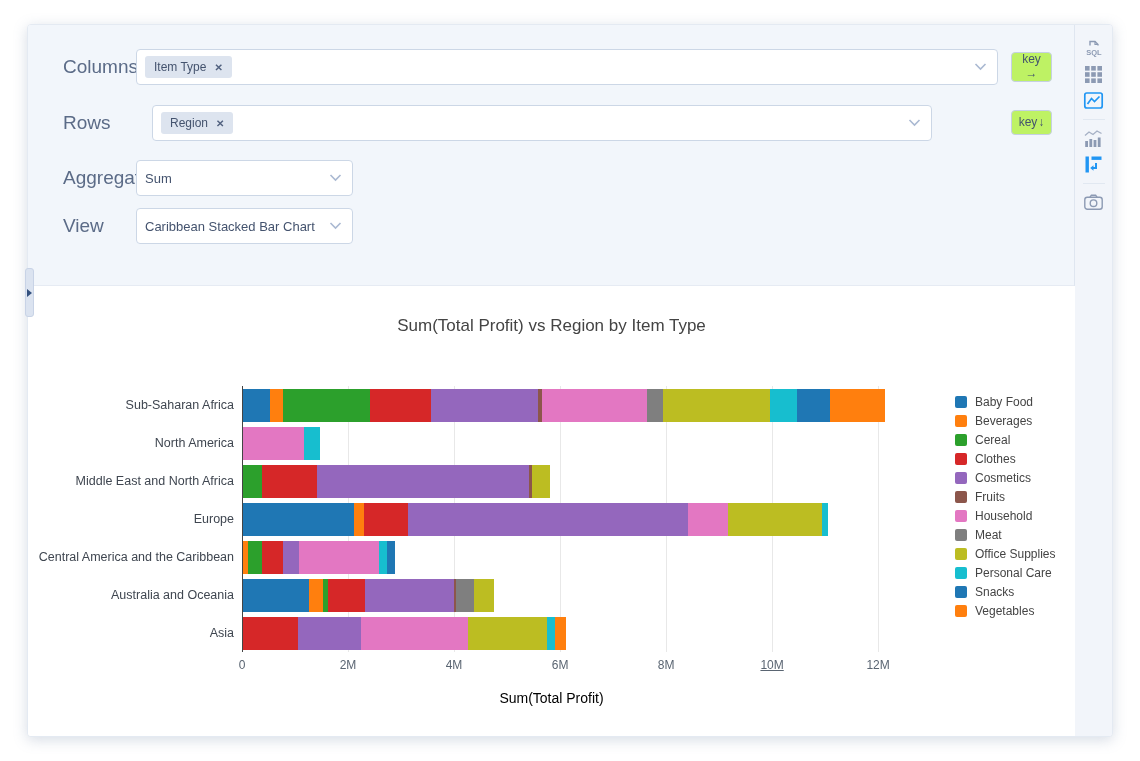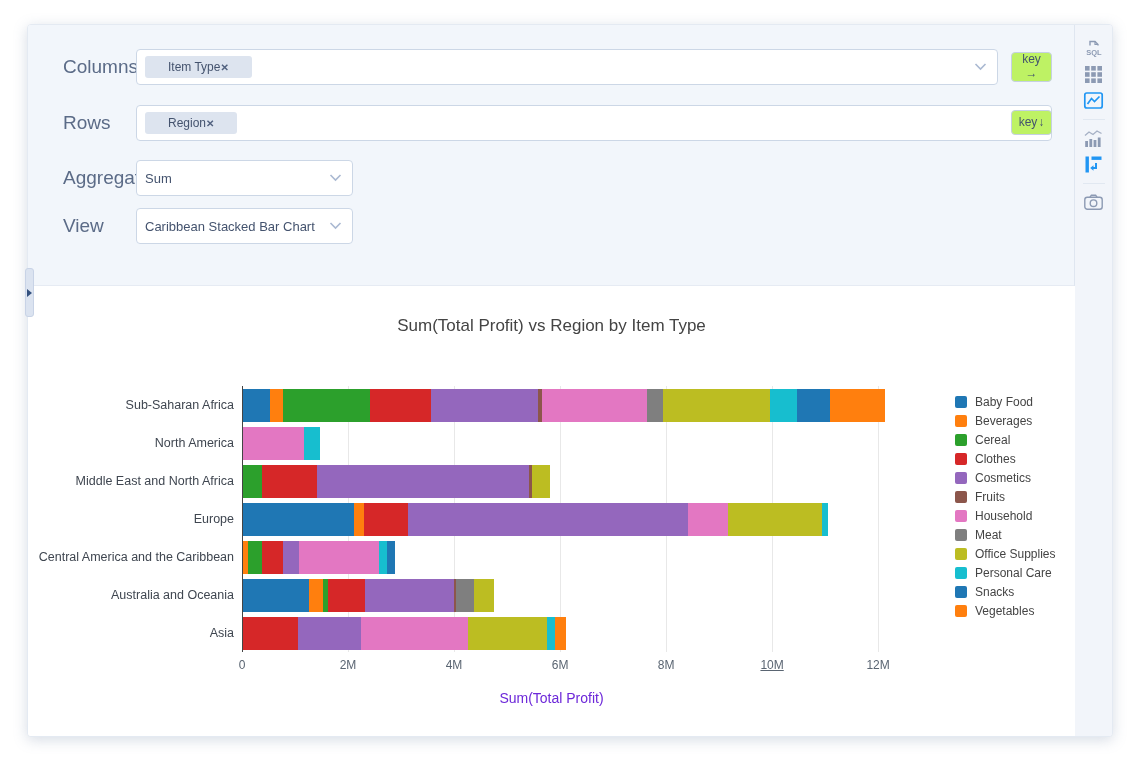--- a/index.html
+++ b/index.html
@@ -4,36 +4,36 @@
 <style>
 *{box-sizing:border-box;margin:0;padding:0}
 html,body{width:1140px;height:761px;overflow:hidden;background:#ffffff;font-family:"Liberation Sans",sans-serif}
 .panel{position:absolute;left:27px;top:24px;width:1086px;height:713px;background:#fff;border:1px solid #e4eaf2;border-radius:4px;box-shadow:0 3px 14px rgba(108,130,160,0.28);display:flex;overflow:hidden}
 .main{width:1047px;position:relative}
 .settings{position:relative;height:261px;background:#f2f6fb;border-bottom:1px solid #e6ebf3}
 .srow-label{position:absolute;left:35px;font-size:19px;color:#5b6b87;line-height:36px}
 .select{position:absolute;background:#fff;border:1px solid #ccd7e6;border-radius:4px;height:36px;display:flex;align-items:center;padding:0 30px 0 8px;cursor:pointer}
 .select .value{font-size:13px;color:#44536e}
 .chevron{position:absolute;right:10px;top:50%;transform:translateY(-50%);line-height:0}
-.tag{display:flex;align-items:center;background:#dde4ef;border-radius:3px;padding:4px 23px;font-size:12px;color:#44536e}
+.tag{display:flex;align-items:center;gap:8px;background:#dde4ef;border-radius:3px;padding:4px 9px;font-size:12px;color:#44536e}
 .tag .x{font-size:10px;color:#51617f;cursor:pointer;font-weight:bold}
 .keybtn{position:absolute;left:983px;width:41px;background:#bef264;border:1px solid #c5d0e2;border-radius:4px;color:#44536e;font-size:12px;display:flex;flex-direction:column;align-items:center;justify-content:center;cursor:pointer;line-height:1.15}
 .keybtn.one{top:27px;height:30px}
 .keybtn.two{top:85px;height:25px;flex-direction:row;gap:1px}
 .hide-link{position:absolute;top:234px;left:0;width:100%;text-align:center;font-size:13px;color:#5b7a9e;cursor:pointer}
 .chart-wrap{position:absolute;top:261px;left:0;width:1047px;height:452px;background:#fff}
 .chart-title{position:absolute;top:30px;left:0;width:100%;text-align:center;font-size:17px;color:#444}
 .plot{position:absolute;left:214px;top:100px;width:660px;height:266px}
 .gridline{position:absolute;top:0;bottom:0;width:1px;background:#e8e8e8}
 .zeroline{position:absolute;top:0;bottom:0;left:0;width:1px;background:#444;z-index:3}
 .bar{position:absolute;left:1px;height:33px;display:flex;z-index:2}
 .seg{height:100%}
 .ycat{position:absolute;left:0;width:206px;height:38px;line-height:38px;text-align:right;font-size:12.5px;color:#3f4650;white-space:nowrap}
 .xtick{position:absolute;top:372px;transform:translateX(-50%);font-size:12px;color:#5a6572}
-.xlabel{position:absolute;top:404px;left:0;width:100%;text-align:center;font-size:14px;color:#6d28d9}
+.xlabel{position:absolute;top:404px;left:0;width:100%;text-align:center;font-size:14px;color:#000000}
 .legend{position:absolute;left:927px;top:106px}
 .legend-item{display:flex;align-items:center;gap:8px;height:19px;cursor:pointer}
 .swatch{width:12px;height:12px;border-radius:2px;flex:0 0 auto}
 .legend-label{font-size:12px;color:#444;white-space:nowrap}
 .toolbar{width:38px;background:#f2f5fa;border-left:1px solid #dfe6f0;display:flex;flex-direction:column;align-items:center;padding-top:11px}
 .tool{width:24px;height:24px;display:flex;align-items:center;justify-content:center;margin-bottom:2px;cursor:pointer}
 .tdiv{width:22px;height:1px;background:#e1e8f1;margin:5px 0 6px}
 .collapse-handle{position:absolute;left:25px;top:268px;width:9px;height:49px;background:#dbe3f0;border:1px solid #c8d3e6;border-radius:3px;display:flex;align-items:center;justify-content:center;cursor:pointer;z-index:5}
 .collapse-handle .tri{width:0;height:0;border-top:4px solid transparent;border-bottom:4px solid transparent;border-left:5px solid #33507e}
 </style>
@@ -56,21 +56,21 @@
               <polyline points="1.5,1.5 6.5,6.5 11.5,1.5" fill="none" stroke="#aab9d2" stroke-width="1.6"></polyline>
             </svg>
         </span>
       </div>
       <div class="keybtn one">
         <span>key</span>
         <span>→</span>
       </div>
 
       <div class="srow-label" style="top:80px">Rows</div>
-      <div class="select" style="left:108px;top:80px;width:916px">
+      <div class="select" style="left:124px;top:80px;width:780px">
         <span class="tag">
           <span>Region</span>
           <span class="x">✕</span>
         </span>
         <span class="chevron">
           <svg width="13" height="9" viewBox="0 0 13 9">
               <polyline points="1.5,1.5 6.5,6.5 11.5,1.5" fill="none" stroke="#aab9d2" stroke-width="1.6"></polyline>
             </svg>
         </span>
       </div>

